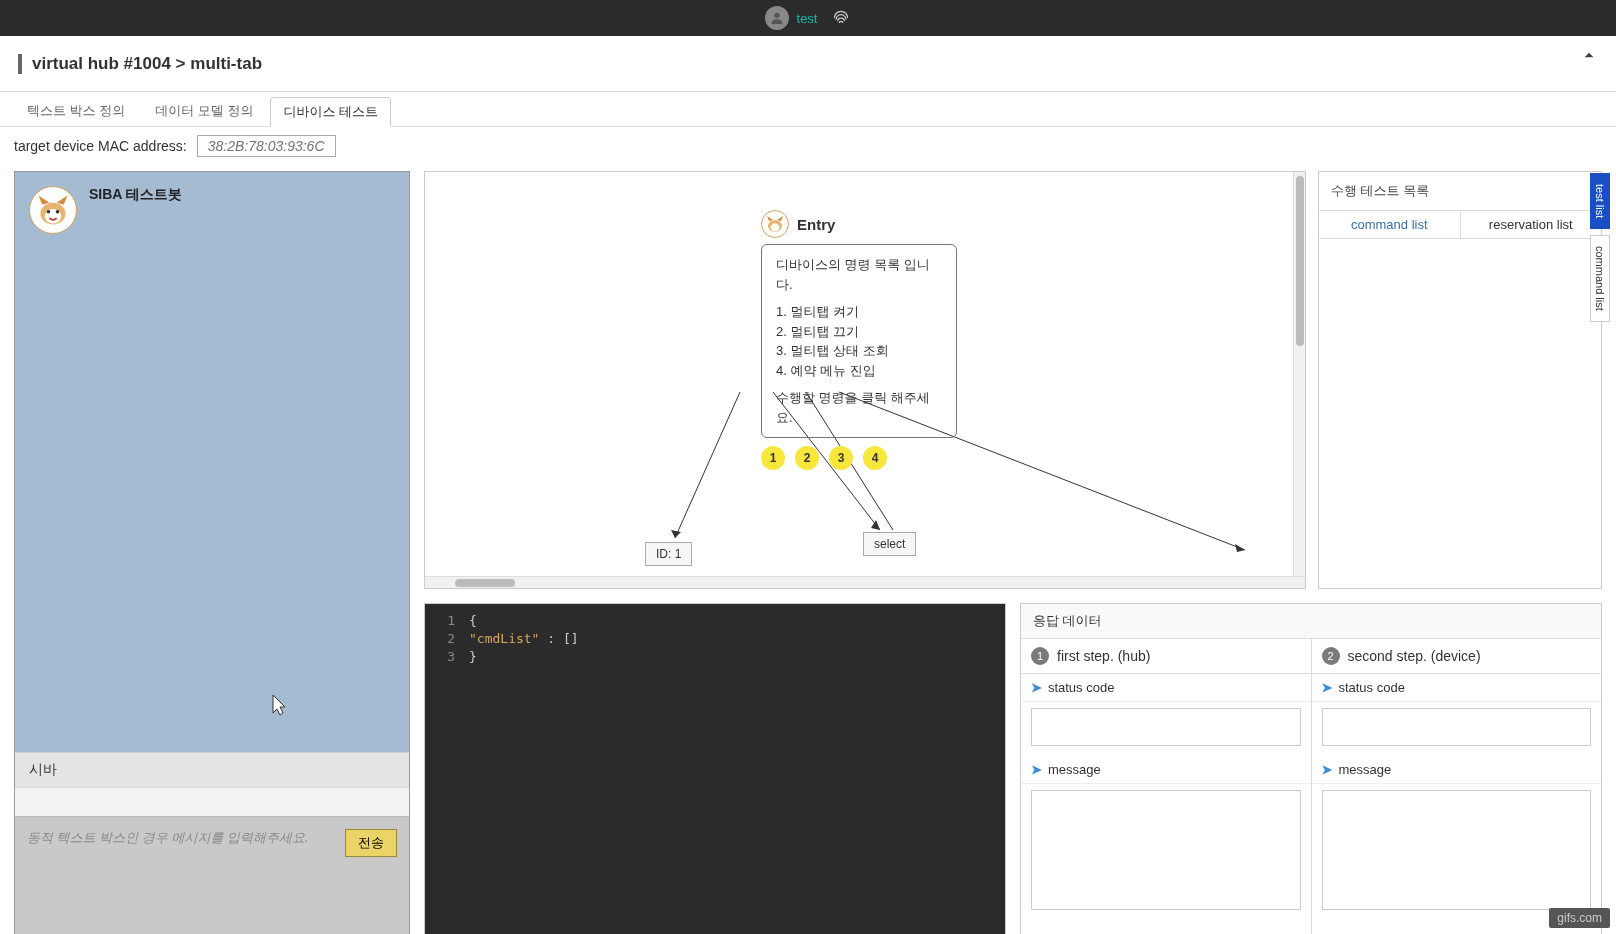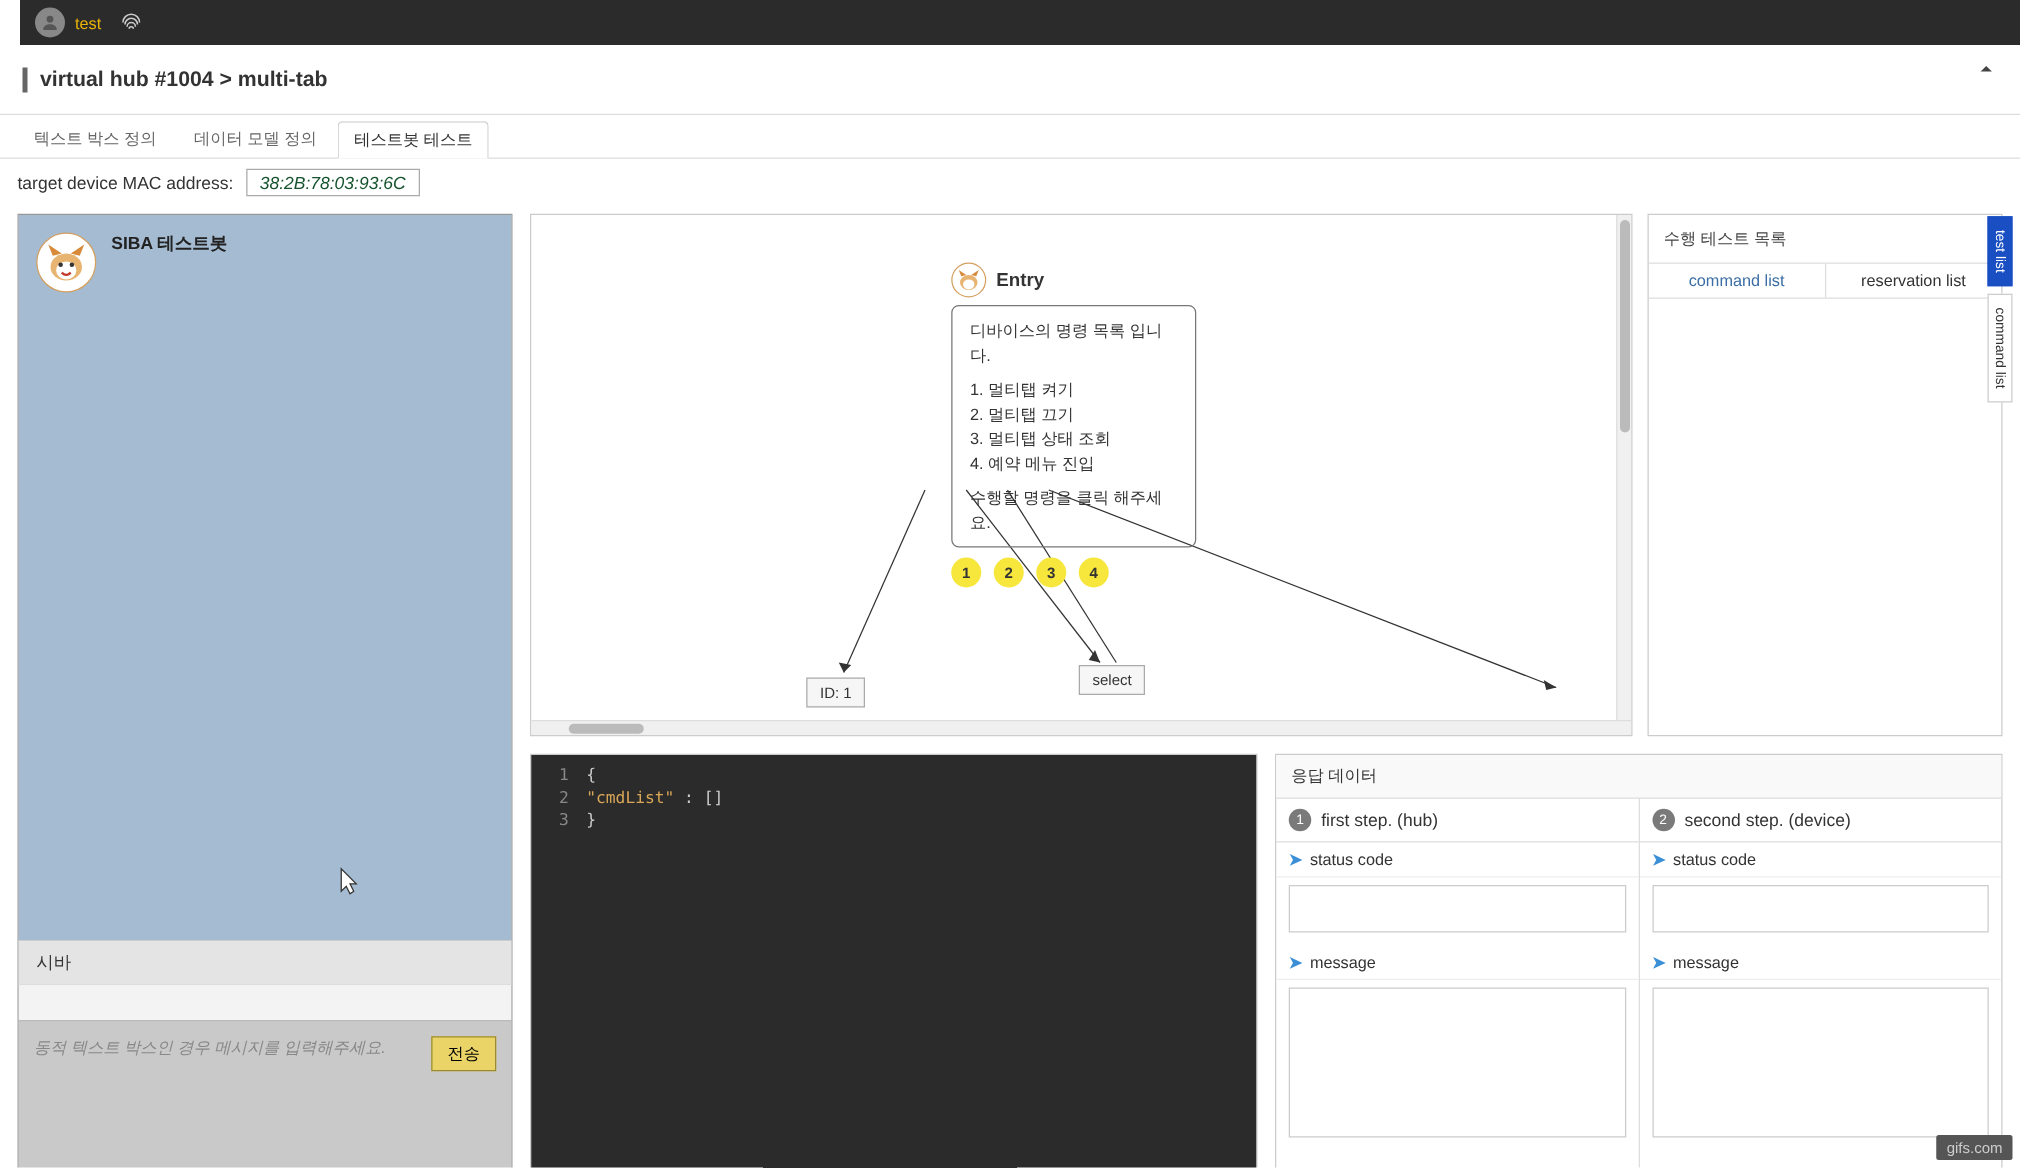--- a/index.html
+++ b/index.html
@@ -11,24 +11,23 @@
   width: 1616px;
   height: 934px;
   overflow: hidden;
   position: relative;
 }
 .top-bar {
   background: #2b2b2b;
   height: 36px;
   display: flex;
   align-items: center;
-  justify-content: flex-start;
+  justify-content: center;
   padding: 0 12px;
-  color: #eab308;
-  margin-left: 16px;
+  color: #14b8a6;
 }
 .user-avatar {
   width: 24px; height: 24px;
   background: #888; border-radius: 50%;
   margin-right: 8px;
   display: inline-flex; align-items:center; justify-content:center;
 }
 .user-avatar svg { width:16px; height:16px; fill:#555; }
 .fingerprint-icon { width:20px; height:20px; margin-left:14px; }
 .fingerprint-icon svg { width:20px; height:20px; fill:#ccc; }
@@ -68,21 +67,21 @@
   position:relative; top:1px;
 }
 
 .target-row {
   padding: 8px 14px;
   display:flex; align-items:center; gap:10px;
   font-size:14px;
 }
 .mac-box {
   border:1px solid #aaa; padding:2px 10px;
-  font-style:italic; color:#14532d;
+  font-style:italic; color:#737373;
 }
 
 .main-area {
   display:flex; gap:14px;
   padding: 6px 14px 14px 14px;
   height: calc(100% - 36px - 40px - 32px - 38px);
 }
 
 
 .chat-panel {
@@ -298,21 +297,21 @@
   <div class="collapse-btn">
     <svg viewBox="0 0 24 24">
         <path d="M6 15l6-6 6 6z"></path>
       </svg>
   </div>
 </div>
 
 <div class="tabs-row">
   <div class="tab">텍스트 박스 정의</div>
   <div class="tab">데이터 모델 정의</div>
-  <div class="tab active">테스트봇 테스트</div>
+  <div class="tab active">디바이스 테스트</div>
 </div>
 
 <div class="target-row">
   <span>target device MAC address:</span>
   <span class="mac-box">38:2B:78:03:93:6C</span>
 </div>
 
 <div class="main-area">
 
   <div class="chat-panel">

